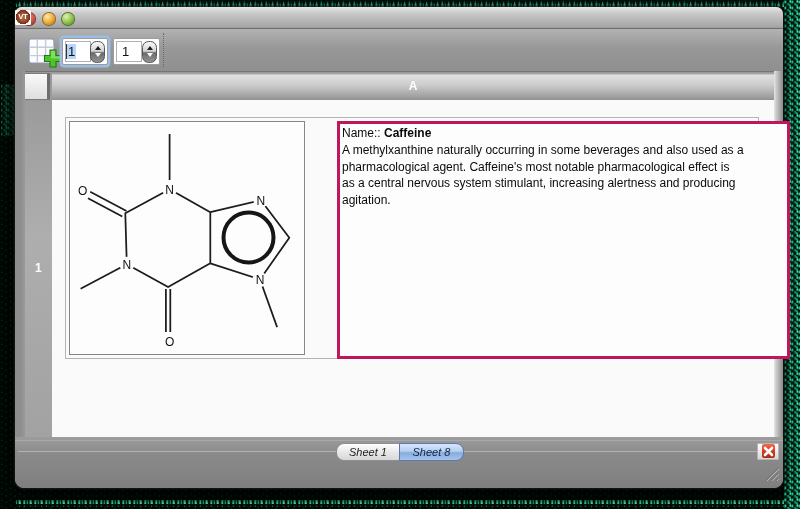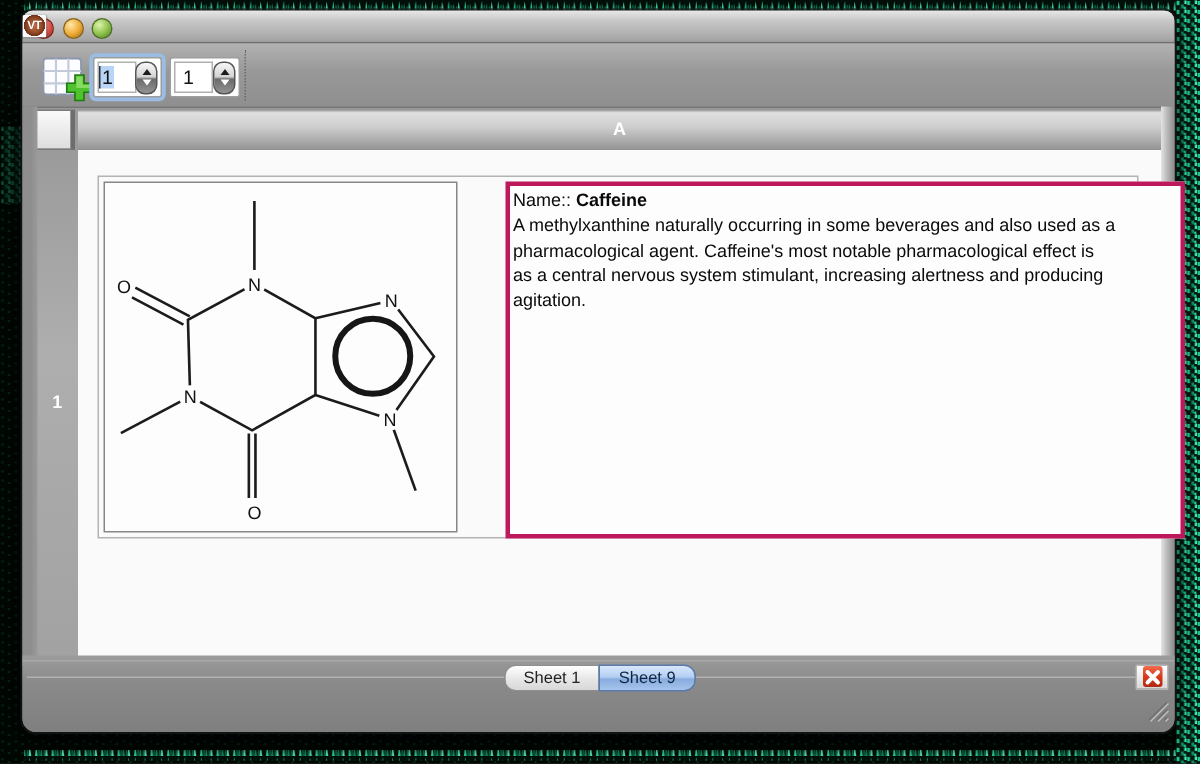--- a/index.html
+++ b/index.html
@@ -64,21 +64,21 @@
   #cellbox{left:50px;top:110px;width:692px;height:240px;border:1px solid #b3b3b3;background:#fbfafa;}
   #imgpanel{left:54px;top:114px;width:234px;height:232px;border:1px solid #868686;background:#fdfdfd;}
   #textpanel{left:280px;top:114px;width:447px;height:232px;border:3px solid #be185d;background:#fdfdfd;margin-left:42px;}
   #textpanel .txt{position:absolute;left:2px;top:1px;font-size:12px;line-height:16.8px;color:#0a0a0a;width:443px;}
   
   #bottombar{left:0;top:430px;width:768px;height:51px;border-radius:0 0 9px 9px;
     background:linear-gradient(#9c9c9c,#8a8a8a 35%,#7f7f7f);}
 
   
   #tabs{left:321px;top:436px;height:16px;}
-  .tab{position:absolute;top:0;height:16px;line-height:16px;font-size:11px;text-align:center;}
+  .tab{position:absolute;top:0;height:16px;line-height:16px;font-size:11px;text-align:center;font-style:italic;}
   #tab1{left:0;width:62px;background:linear-gradient(#ffffff,#e6e6e6 55%,#d8d8d8);
     border:1px solid #8e8e8e;border-right:none;border-radius:8px 0 0 8px;color:#222;}
   #tab2{left:63px;width:63px;background:linear-gradient(#d8e7fa,#b4cff3 45%,#88acdf 55%,#a6c4ec);
     border:1px solid #5c7bab;border-radius:0 8px 8px 0;color:#10253f;}
   
   #closebtn{left:742px;top:435.5px;width:19.5px;height:15px;border:1px solid #b5b5b5;
     background:linear-gradient(#ffffff,#d8d8d8);border-radius:1px;}
   #closebtn i{position:absolute;left:3.5px;top:0.5px;width:13.5px;height:13.5px;border-radius:2px;
     background:linear-gradient(#ef6d4f,#d9391b 50%,#ae2a10);}
   #closebtn svg{position:absolute;left:5px;top:2px;}
@@ -202,21 +202,21 @@
         <text x="169.6" y="345.9">O</text>
       </g>
     </svg>
 
     <div id="bottombar" class="abs"></div>
     <div class="abs" style="left:0px;top:433px;width:768px;height:1px;background:rgba(255,255,255,0.16);"></div>
     <div class="abs" style="left:3px;top:444px;width:739px;height:1px;background:rgba(255,255,255,0.32);"></div>
 
     <div id="tabs" class="abs">
       <div id="tab1" class="tab">Sheet 1</div>
-      <div id="tab2" class="tab">Sheet 9</div>
+      <div id="tab2" class="tab">Sheet 8</div>
     </div>
     <div id="closebtn" class="abs">
         <i></i>
         <svg width="11" height="11" viewBox="0 0 11 11">
           <path d="M2 2 L9 9 M9 2 L2 9" stroke="#fff" stroke-width="2.6" stroke-linecap="round"></path>
         </svg>
       </div>
     <svg class="abs" style="left:749px;top:459px" width="17" height="17" viewBox="0 0 17 17">
       <g stroke="#6e6e6e" stroke-width="0.8">
         <path d="M2 14 L14 2"></path>

